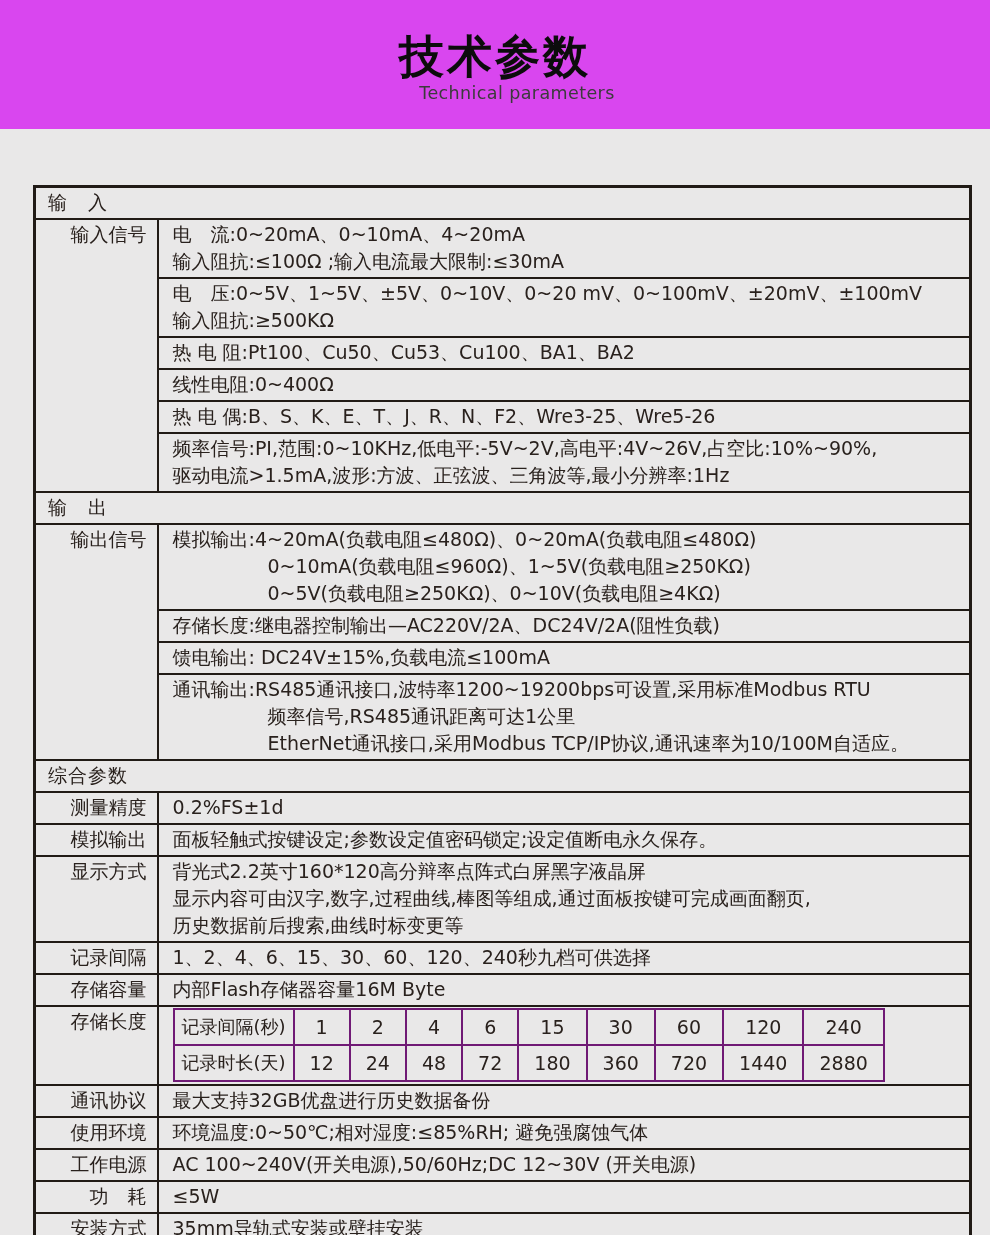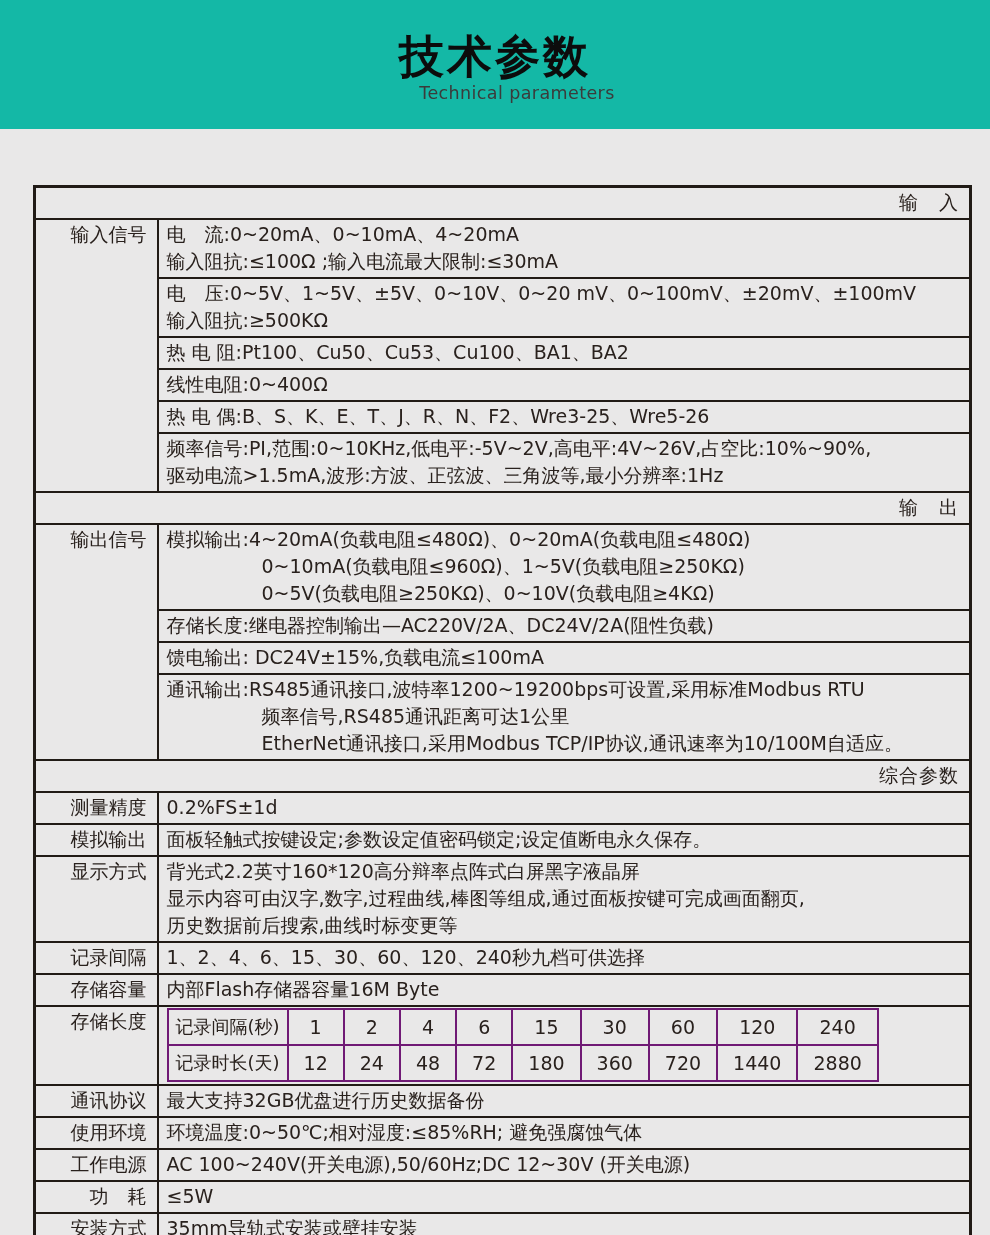--- a/index.html
+++ b/index.html
@@ -6,21 +6,21 @@
   html, body {
     margin: 0; padding: 0;
     width: 990px; height: 1235px;
     background: #e9e8e8;
     font-family: "DejaVu Sans", "Liberation Sans", sans-serif;
     color: #29211d;
     overflow: hidden;
   }
   .title-band {
     width: 990px; height: 129px;
-    background: #14b8a6;
+    background: #d946ef;
     text-align: center;
   }
   .page-title {
     margin: 0;
     padding-top: 31px;
     font-size: 45px;
     font-weight: 700;
     letter-spacing: 3px;
     color: #0c0c0c;
     line-height: 1.15;
@@ -42,22 +42,22 @@
     border: 2px solid #211b16;
     font-size: 19px;
     line-height: 27px;
     padding: 1px 10px 2px 12px;
     vertical-align: top;
     white-space: pre-wrap;
     overflow: hidden;
   }
   table.spec td.label { padding-left: 11px; text-align: right; }
   col.label-col { width: 123px; }
-  table.spec td.section { letter-spacing: 1px; text-align: right; }
-  table.spec td.content { padding-left: 8px; }
+  table.spec td.section { letter-spacing: 1px; }
+  table.spec td.content { padding-left: 14px; }
   .line { white-space: pre-wrap; }
   
   td.storage-cell { padding: 9px 12px 13px 14px; }
   table.inner {
     border-collapse: collapse;
     border: 2px solid #979490;
   }
   table.inner td {
     border: 2px solid #701a75;
     font-size: 19px;

